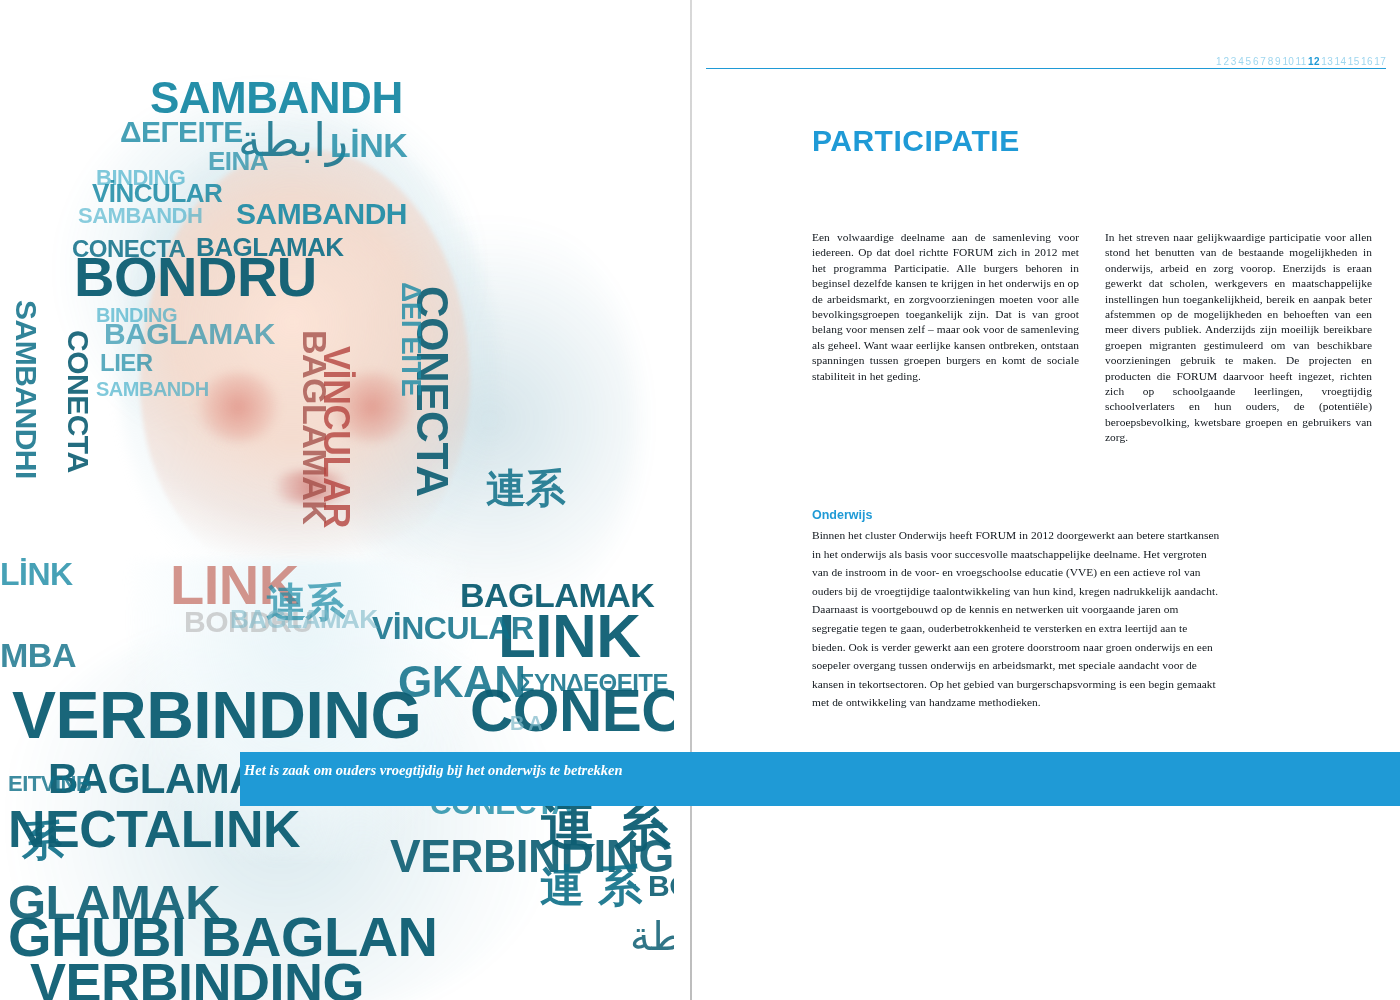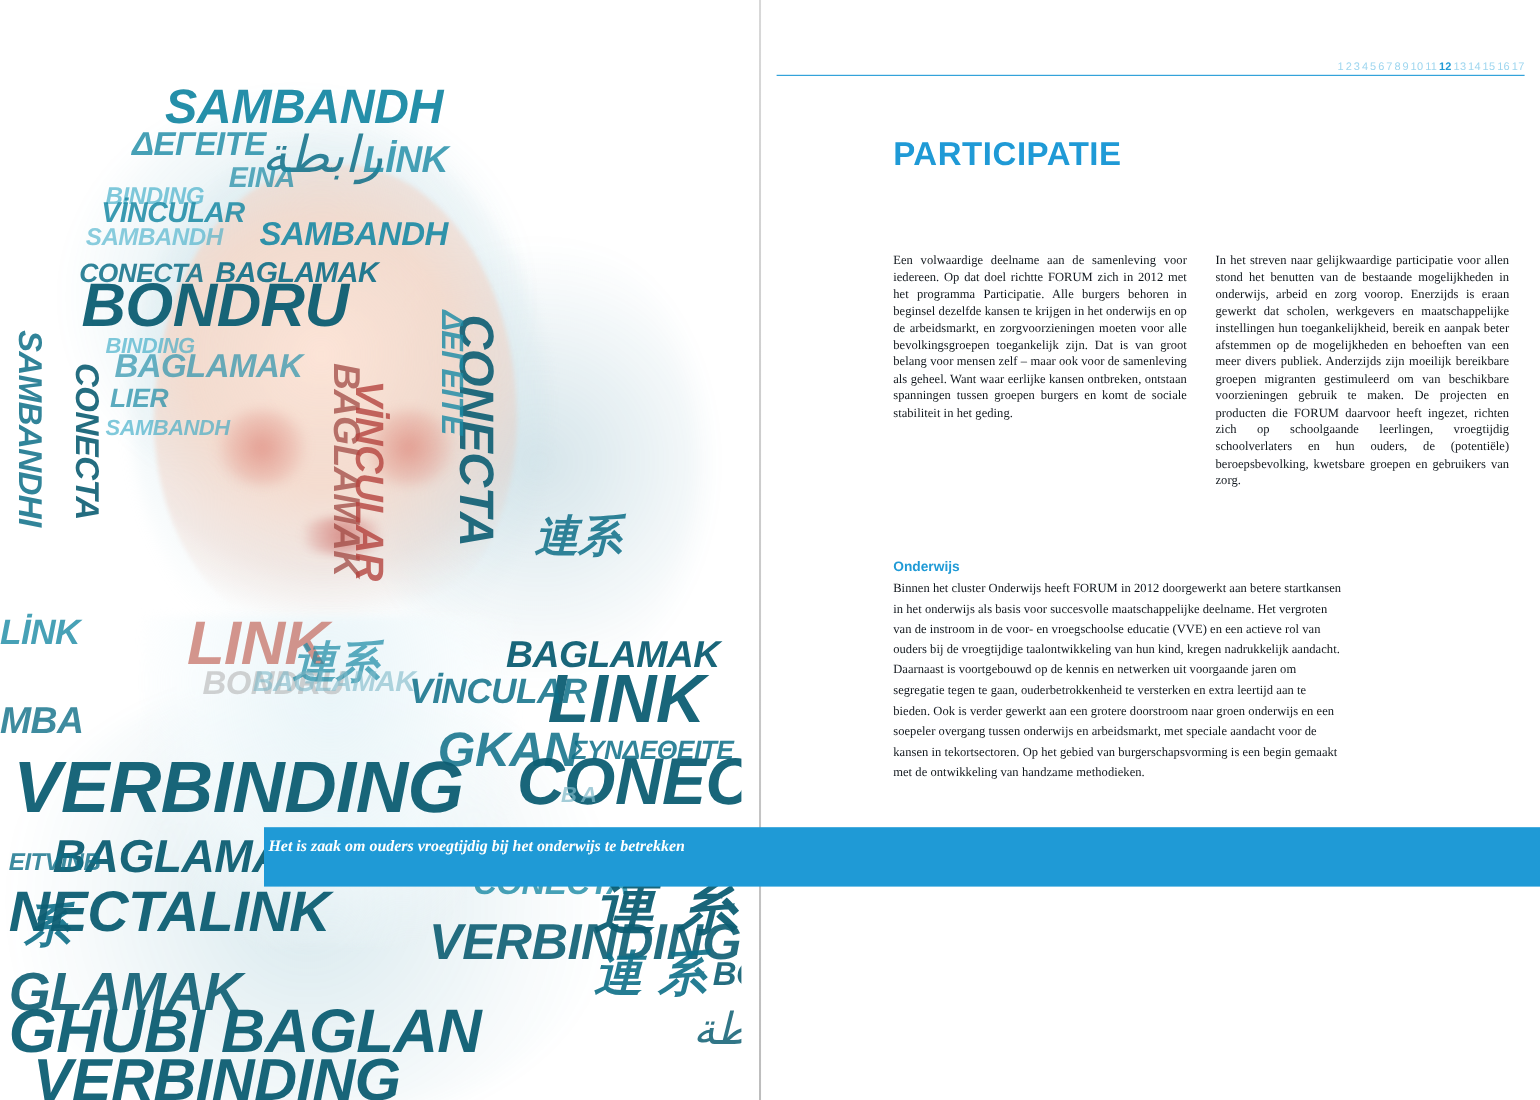--- a/index.html
+++ b/index.html
@@ -24,21 +24,20 @@
 
   
   #left-page {
     position: absolute;
     left: 0;
     top: 0;
     width: 674px;
     height: 1000px;
     background: #ffffff;
     overflow: hidden;
-    font-style: italic;
   }
   #portrait-canvas {
     position: absolute;
     left: 0;
     top: 0;
     width: 690px;
     height: 1000px;
     overflow: hidden;
   }
   

